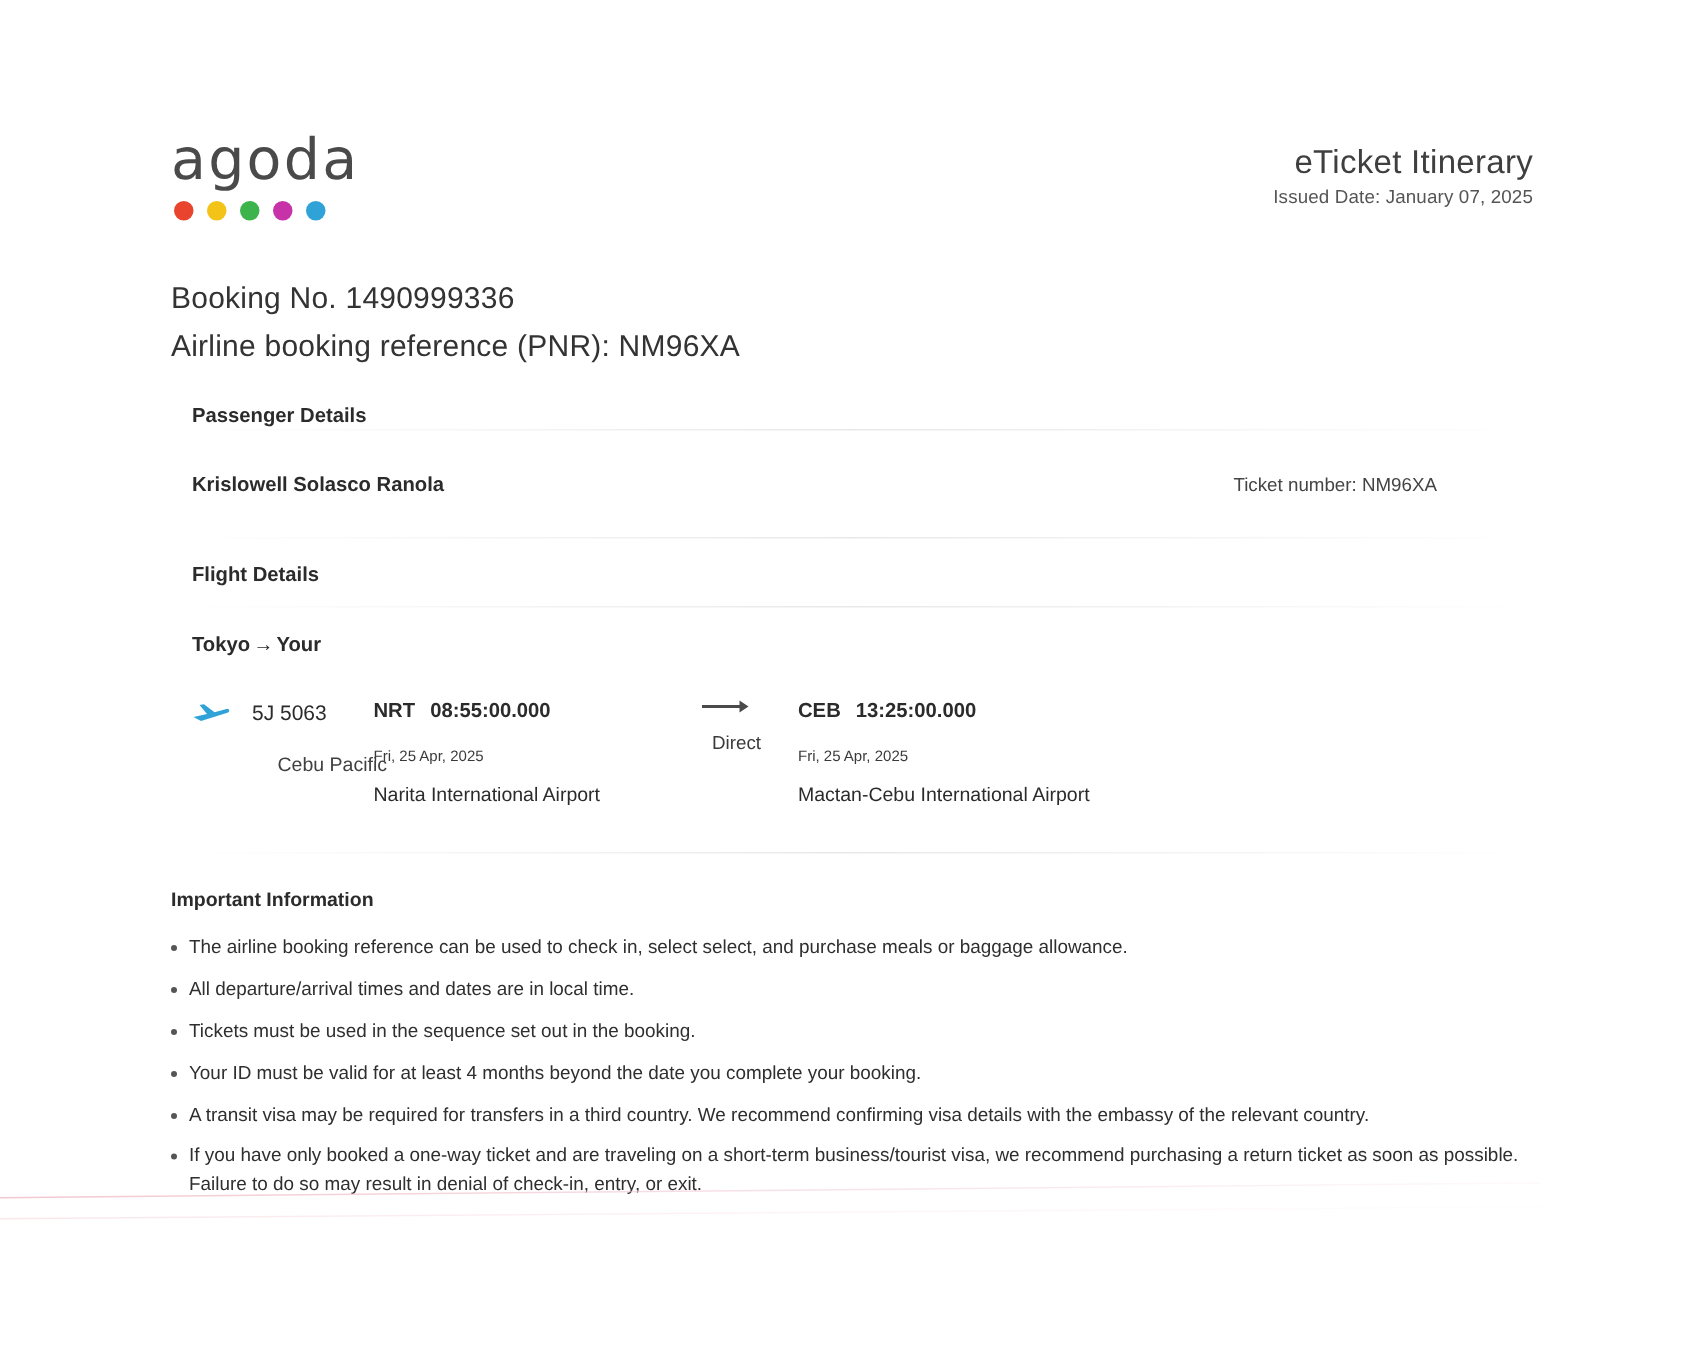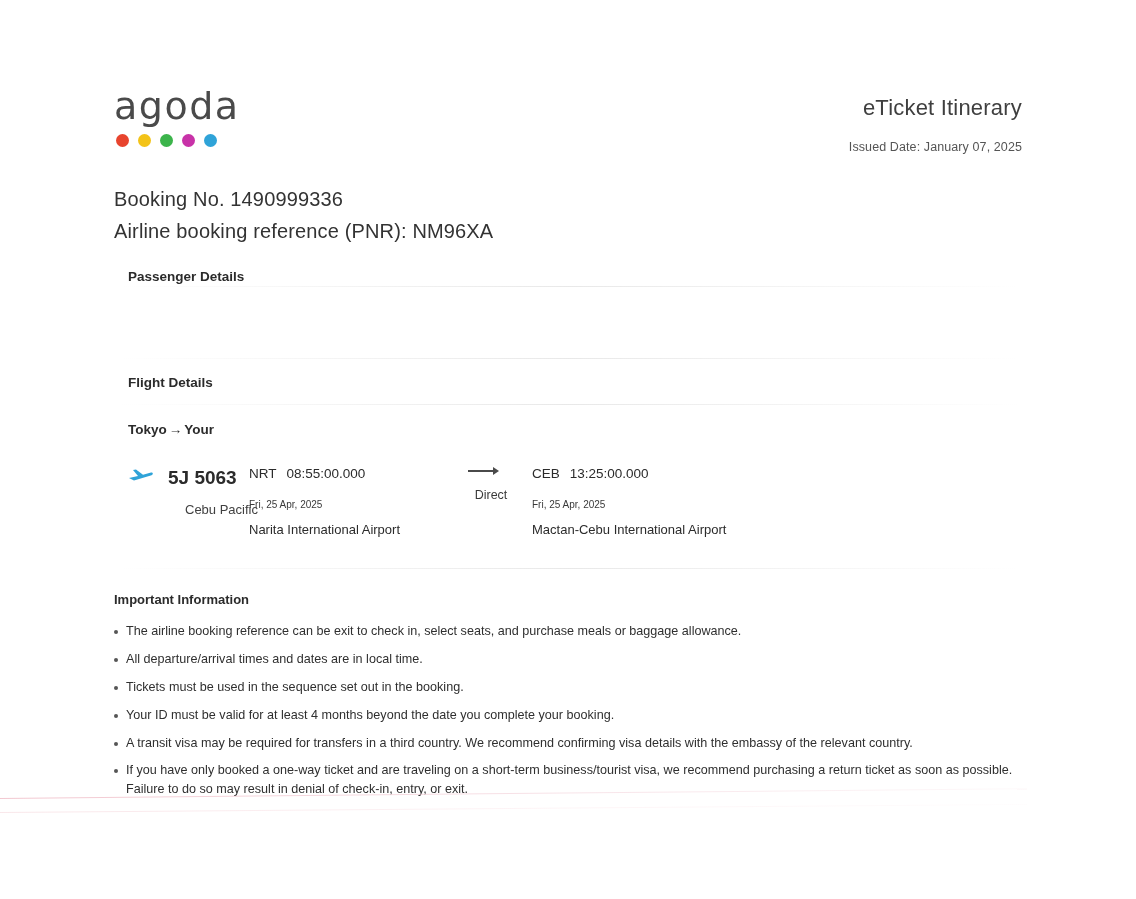--- a/index.html
+++ b/index.html
@@ -60,21 +60,21 @@
     top: 10px;
     text-align: right;
   }
   .doc-title {
     font-size: 22px;
     color: #3f3f3f;
     font-weight: 400;
     letter-spacing: 0.2px;
   }
   .doc-issued {
-    margin-top: 19px;
+    margin-top: 3px;
     font-size: 12.5px;
     color: #555;
     letter-spacing: 0.1px;
   }
 
   
   .refs {
     position: absolute;
     left: 114px;
     top: 188px;
@@ -131,22 +131,22 @@
     width: 26px;
     height: 16px;
     color: #2fa3d8;
     font-size: 17px;
     line-height: 16px;
   }
   .seg-flightno {
     position: absolute;
     left: 40px;
     top: 5px;
-    font-size: 19px;
-    font-weight: bold;
+    font-size: 14px;
+    font-weight: normal;
     color: #2b2b2b;
   }
   .seg-airline {
     position: absolute;
     left: 57px;
     top: 40px;
     font-size: 13px;
     color: #404040;
   }
   .dep-block {
@@ -154,21 +154,21 @@
     left: 121px;
     top: 4px;
   }
   .arr-block {
     position: absolute;
     left: 404px;
     top: 4px;
   }
   .code-time {
     font-size: 13.5px;
-    font-weight: normal;
+    font-weight: bold;
     color: #2b2b2b;
     white-space: nowrap;
   }
   .code-time .code { margin-right: 10px; }
   .seg-date {
     margin-top: 18px;
     font-size: 10px;
     color: #3a3a3a;
   }
   .seg-airport {
@@ -310,20 +310,24 @@
     </div>
   </div>
 
   <div class="refs">
     <div>Booking No.  1490999336</div>
     <div>Airline booking reference (PNR): NM96XA</div>
   </div>
 
   <div class="section-head" id="sec-passenger">Passenger Details</div>
 
+  <div class="pax-row">
+    <div class="pax-name">Krislowell Solasco Ranola</div>
+    <div class="pax-ticket">Ticket number: NM96XA</div>
+  </div>
 
   <div class="section-head" id="sec-flight">Flight Details</div>
 
   <div class="route">
     <span>Tokyo</span><span class="arrow">→</span><span>Your</span>
   </div>
 
   <div class="segment">
     <div class="seg-plane">
       <svg width="26" height="16" viewBox="0 0 26 16" aria-hidden="true">
@@ -350,21 +354,21 @@
       <div class="code-time">
         <span class="code">CEB</span><span>13:25:00.000</span>
       </div>
       <div class="seg-date">Fri, 25 Apr, 2025</div>
       <div class="seg-airport">Mactan-Cebu International Airport</div>
     </div>
   </div>
 
   <div class="info-head">Important Information</div>
   <ul class="info-list">
-    <li>The airline booking reference can be exit to check in, select seats, and purchase meals or baggage allowance.</li>
+    <li>The airline booking reference can be used to check in, select select, and purchase meals or baggage allowance.</li>
     <li>All departure/arrival times and dates are in local time.</li>
     <li>Tickets must be used in the sequence set out in the booking.</li>
     <li>Your ID must be valid for at least 4 months beyond the date you complete your booking.</li>
     <li>A transit visa may be required for transfers in a third country. We recommend confirming visa details with the embassy of the relevant country.</li>
     <li>If you have only booked a one-way ticket and are traveling on a short-term business/tourist visa, we recommend purchasing a return ticket as soon as possible. Failure to do so may result in denial of check-in, entry, or exit.</li>
   </ul>
 
   <div class="pink-line"></div>
   <div class="pink-line2"></div>
 </div>

